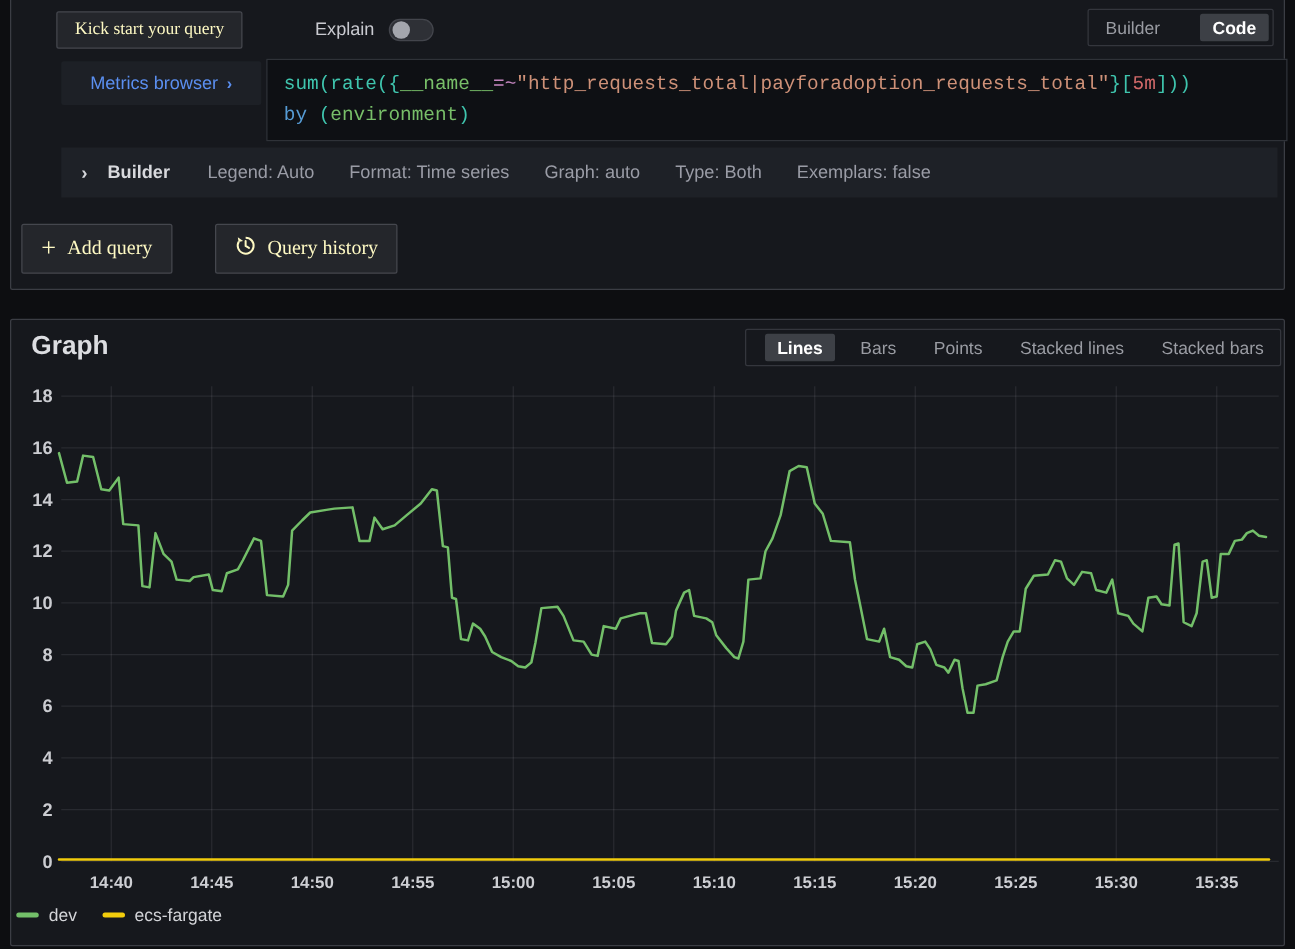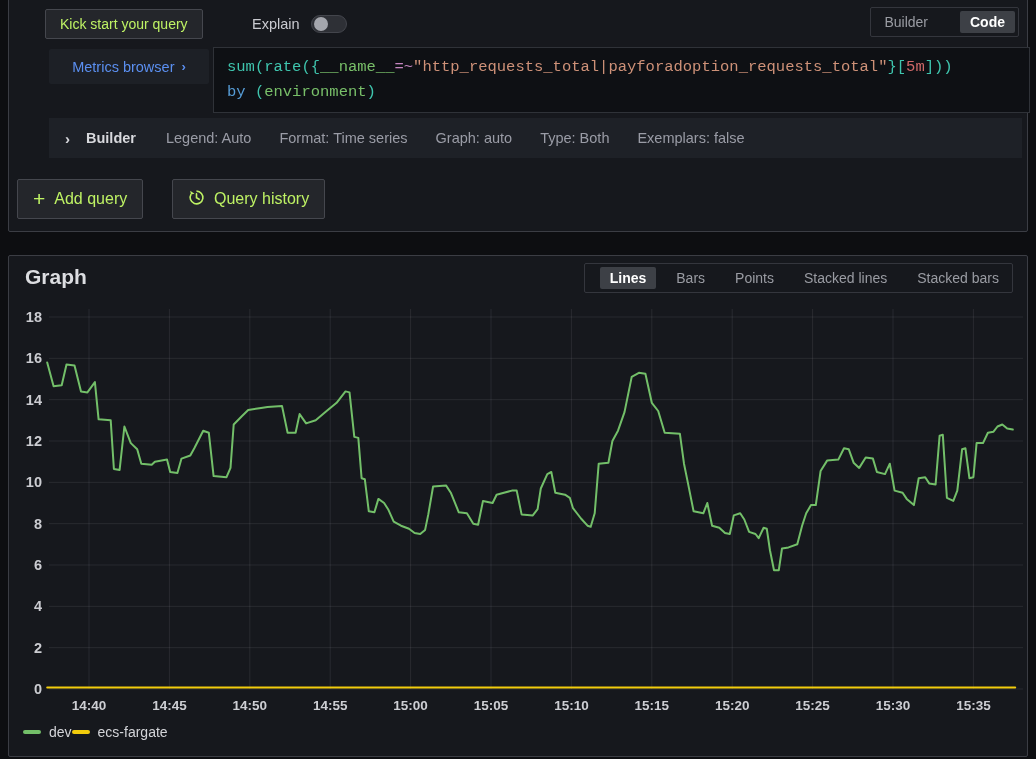--- a/index.html
+++ b/index.html
@@ -5,40 +5,40 @@
   * { margin:0; padding:0; box-sizing:border-box; }
   html,body { width:1036px; height:759px; background:#0d0e11; overflow:hidden;
               font-family:"Liberation Sans", sans-serif; }
   .panel { position:absolute; background:#16181d; border:1px solid #3b3d44; border-radius:2px; }
   #query-panel { left:8px; top:-6px; width:1020px; height:238px; }
   #graph-panel { left:8px; top:255px; width:1020px; height:502px; }
 
   
   .btn { display:inline-flex; align-items:center; justify-content:center; gap:9px;
          background:#24262b; border:1px solid #45474e; border-radius:2px;
-         color:#bef264; cursor:pointer; }
+         color:#fef9c3; cursor:pointer;font-family:Liberation Serif, serif; }
   .btn-sm { height:30px; padding:0 14px; font-size:14px; font-weight:500; }
   .btn-lg { height:40px; padding:0 15px; font-size:16px; font-weight:500; }
   .btn svg { flex:0 0 auto; }
 
   #kick-start { position:absolute; left:36px; top:14px; }
   #explain-label { position:absolute; left:243px; top:21px; font-size:14.5px; color:#c9cad0; }
   #explain-toggle { position:absolute; left:302px; top:20px; width:36px; height:18px;
                     background:#2e3036; border:1px solid #43454c; border-radius:9px; cursor:pointer; }
   #explain-toggle .knob { position:absolute; left:2px; top:1px; width:14px; height:14px;
                           border-radius:50%; background:#a4a6ad; }
 
   
   .seg-group { display:inline-flex; align-items:center; gap:10px; padding:3px;
                border:1px solid #34363d; border-radius:2px; background:transparent; }
   .seg-item { padding:3px 10px; font-size:14px; font-weight:500; color:#9a9ca3;
               border-radius:2px; cursor:pointer; white-space:nowrap; }
   .seg-item.active { background:#3d4046; color:#ffffff; font-weight:600;margin-left:12px; }
   #mode-group { position:absolute; right:8px; top:12px; }
-  #view-mode-group { position:absolute; right:14px; top:7px; }
+  #view-mode-group { position:absolute; right:2px; top:7px; }
 
   #metrics-browser { position:absolute; left:40px; top:54px; width:160px; height:35px;
                      display:flex; align-items:center; justify-content:center; gap:7px;
                      background:#1d2026; border-radius:2px; cursor:pointer;
                      color:#5b8ff0; font-size:14.5px; font-weight:500; }
   #metrics-browser .chev { font-size:13px; font-weight:700; }
 
   #code-editor { position:absolute; left:204px; top:52px; width:817px; height:66px;
                  background:#0e1014; border:1px solid #2f3238; padding:7px 13px;
                  font-family:"Liberation Mono","DejaVu Sans Mono",monospace;
@@ -58,21 +58,21 @@
   #options-row .setting { color:#9a9ca6; font-size:14.5px; margin-right:28px; white-space:nowrap; }
 
   #add-query { position:absolute; left:8px; top:184px; }
   #query-history { position:absolute; left:163px; top:184px; }
   #query-inspector { position:absolute; left:344px; top:184px; }
   .plus-glyph { font-size:21px; font-weight:400; line-height:1; margin-top:-2px; }
 
   
   #graph-title { position:absolute; left:16px; top:9px; font-size:21px; font-weight:600; color:#dcdde1; }
   #chart-svg { position:absolute; left:0; top:45px; }
-  #legend { position:absolute; left:14px; top:468px; display:flex; align-items:flex-start; }
+  #legend { position:absolute; left:4px; top:468px; display:flex; align-items:flex-start; gap:20px; }
   .legend-item { display:flex; align-items:center; gap:8px; cursor:pointer; }
   .legend-dash { width:18px; height:4.5px; border-radius:2.5px; }
   .legend-label { font-size:14px; color:#d3d4d8; }
 </style>
 </head>
 <body>
 
 <div class="panel" id="query-panel">
 
   <button class="btn btn-sm" id="kick-start">Kick start your query</button>

